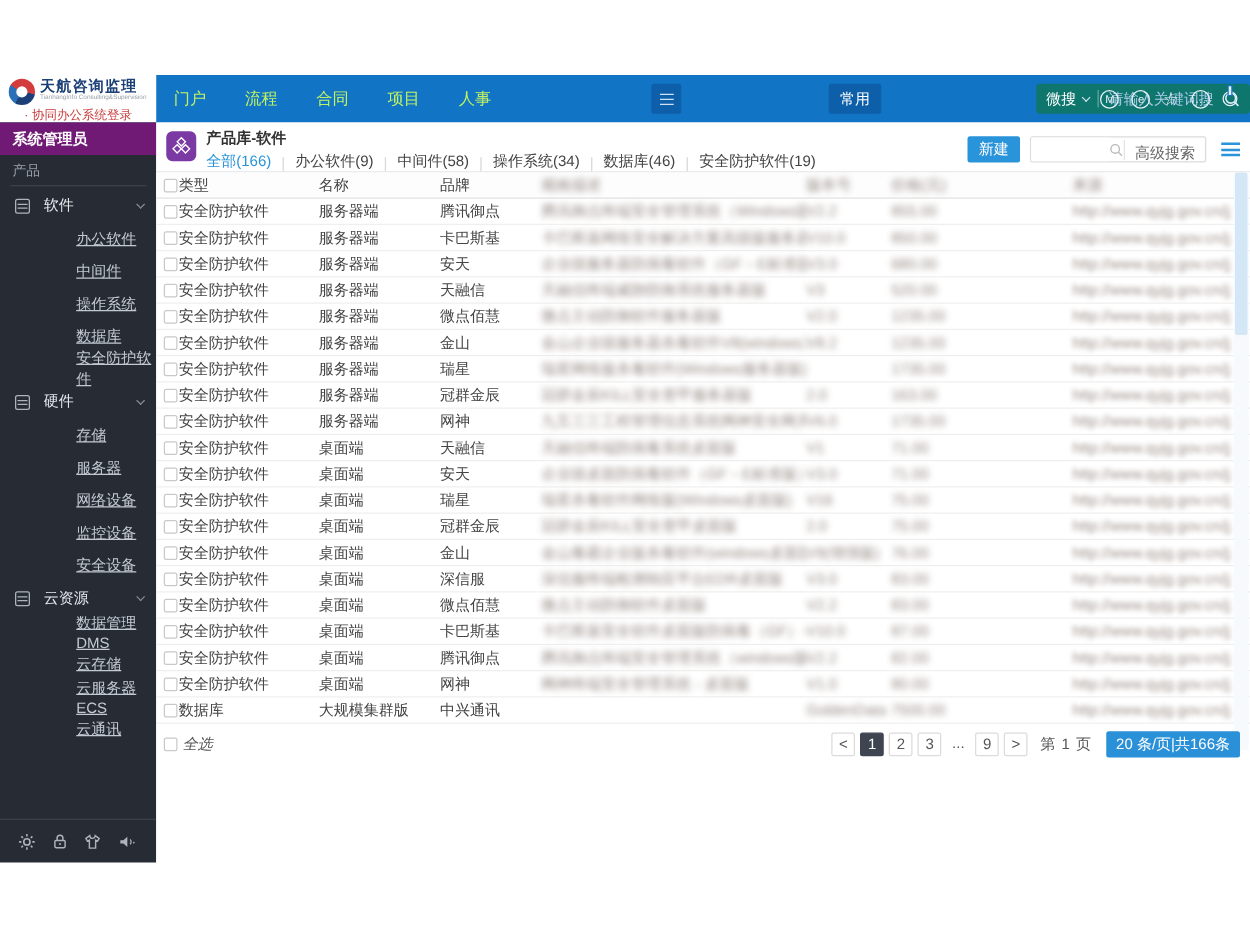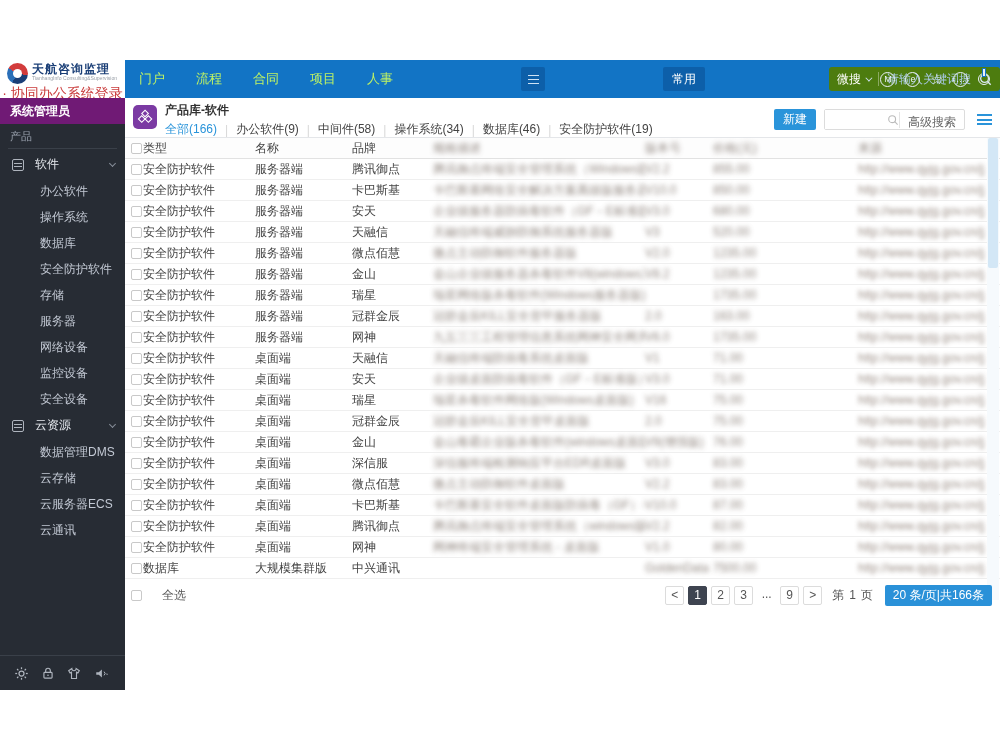--- a/index.html
+++ b/index.html
@@ -8,29 +8,29 @@
 
   
   .topbar { position:absolute; left:0; top:60px; width:1000px; height:38px; background:#1274c5; display:flex; align-items:center;justify-content:space-between; }
   .logo-block { position:absolute; left:0; top:0; width:125px; height:38px; background:#fff; }
   .logo-row { display:flex; align-items:flex-start; padding:3px 0 0 7px; }
   .logo-circle { width:21px; height:21px; border-radius:50%; background:conic-gradient(#d23c3c 0 100deg,#1b3f77 100deg 210deg,#2a6fb8 210deg 300deg,#d23c3c 300deg); position:relative; flex:0 0 auto; }
   .logo-circle::after { content:''; position:absolute; left:6px; top:6px; width:9px; height:9px; background:#fff; border-radius:50%; }
   .logo-txt { margin-left:4px; }
   .logo-title { font-size:12px; font-weight:bold; color:#1b3f77; letter-spacing:1px; line-height:13px; }
   .logo-sub { font-size:6px; color:#9aa0a8; transform:scale(.85); transform-origin:left top; white-space:nowrap; }
-  .logo-login { font-size:14px; color:#c93b3b; text-align:center; margin-top:1px; }
+  .logo-login { font-size:10px; color:#c93b3b; text-align:center; margin-top:1px; }
 
   .nav-items { display:flex; align-items:center; margin-left:139px; gap:31px; }
   .nav-item { color:#bef264; font-size:13px; cursor:pointer; white-space:nowrap; }
   .nav-sq { margin-left:16px; width:24px; height:24px; background:#0d5fa9; border-radius:2px; display:flex; align-items:center; justify-content:center; }
   .burger { width:11px; height:9px; border-top:1.5px solid #cfe2f4; border-bottom:1.5px solid #cfe2f4; position:relative; }
   .burger::after { content:''; position:absolute; left:0; top:3px; width:11px; height:1.5px; background:#cfe2f4; }
   .nav-pinned { margin-left:6px; height:24px; padding:0 9px; background:#0d5fa9; border-radius:2px; color:#fff; font-size:12px; display:flex; align-items:center; }
-  .search-group { margin-left:12px; height:24px; background:#4d7c0f; border-radius:3px; display:flex; align-items:center; padding:0 8px; }
+  .search-group { margin-left:12px; height:24px; background:#0f766e; border-radius:3px; display:flex; align-items:center; padding:0 8px; }
   .search-engine { color:#fff; font-size:12px; display:flex; align-items:center; gap:4px; }
   .caret-down { width:5px; height:5px; border-right:1px solid #cfe2f4; border-bottom:1px solid #cfe2f4; transform:rotate(45deg) translateY(-2px); }
   .search-divider { width:1px; height:14px; background:rgba(255,255,255,.35); margin:0 8px; }
   .search-input { background:transparent; border:none; outline:none; color:#cfe2f4; font-size:12px; width:92px; font-family:"Liberation Sans",sans-serif; }
   .search-input::placeholder { color:#a9c9e8; }
   .topbar-right { position:absolute; right:10px; top:0; height:38px; display:flex; align-items:center; gap:10px; }
   .cir-ic { width:15px; height:15px; border:1px solid #eaf2fa; border-radius:50%; color:#eaf2fa; font-size:9px; line-height:13px; text-align:center; }
   .star-ic { color:#eaf2fa; font-size:14px; line-height:15px; }
   .power-ic { width:12px; height:12px; border:1.6px solid #eaf2fa; border-radius:50%; position:relative; }
   .power-ic::after { content:''; position:absolute; left:50%; top:-5px; transform:translateX(-50%); width:2px; height:7px; background:#eaf2fa; box-shadow:0 0 0 1px #1274c5; }
@@ -38,21 +38,21 @@
   
   .sidebar { position:absolute; left:0; top:98px; width:125px; height:592px; background:#272c34; }
   .sb-role { height:26px; background:#701a75; color:#fff; font-size:12px; font-weight:bold; display:flex; align-items:center; padding-left:10px; }
   .sb-section { height:24px; color:#98a0ac; font-size:11px; display:flex; align-items:center; padding-left:10px; }
   .sb-divider { border-bottom:1px solid #3a4049; margin:0 8px 2px 8px; }
   .grp-header { height:27px; display:flex; align-items:center; padding:0 10px 0 12px; cursor:pointer; }
   .grp-ico { width:12px; height:12px; border:1px solid #aeb4bd; border-radius:2px; position:relative; flex:0 0 auto; }
   .grp-ico::before { content:''; position:absolute; left:1px; top:3px; width:8px; height:1px; background:#aeb4bd; box-shadow:0 3px 0 #aeb4bd; }
   .grp-label { color:#e6e9ee; font-size:12px; margin-left:11px; flex:1; }
   .chev { width:5px; height:5px; border-right:1px solid #868d98; border-bottom:1px solid #868d98; transform:rotate(45deg); margin-top:-2px; }
-  .sub-item { height:26px; display:flex; align-items:center; padding-left:40px; color:#c3c9d4; font-size:12px; cursor:pointer; }
+  .sub-item { height:26px; display:flex; align-items:center; padding-left:61px; color:#c3c9d4; font-size:12px; cursor:pointer;text-decoration:underline; }
   .sb-footer { position:absolute; left:0; bottom:0; width:125px; height:35px; border-top:1px solid #3a4049; display:flex; align-items:center; justify-content:space-around; padding:0 8px; }
   .sb-footer svg { display:block; }
 
   
   .main { position:absolute; left:125px; top:98px; width:875px; height:592px; background:#fff; }
   .main-header { position:relative; height:40px; border-bottom:1px solid #e4e6e9; }
   .mh-left { position:absolute; left:8px; top:4px; display:flex; }
   .title-icon { width:24px; height:24px; background:#7b3aa3; border-radius:5px; margin-top:3px; display:flex; align-items:center; justify-content:center; }
   .mh-texts { margin-left:8px; }
   .page-title { font-size:12px; font-weight:bold; color:#333; line-height:16px; }
@@ -75,21 +75,21 @@
   .thead { color:#5f6368; border-bottom:1px solid #e2e2e2; background:#fdfdfd; }
   .cell { white-space:nowrap; overflow:hidden; text-overflow:clip; color:#444; }
   .cbx { width:11px; height:11px; border:1px solid #c9c9c9; border-radius:2px; background:#fff; cursor:pointer; }
   .b1 { filter:blur(2.6px); color:#7d7169; opacity:.85; }
   .burl { filter:blur(2.1px); color:#93857c; opacity:.9; }
   .scroll-strip { position:absolute; right:1px; top:40px; width:12px; height:462px; background:#f6fafd; }
   .scroll-thumb { position:absolute; left:1px; top:0; width:10px; height:130px; background:#d3e7f6; border-radius:2px; }
 
   
   .tfooter { position:absolute; left:0; top:481px; width:875px; height:32px; display:flex; align-items:center; padding:0 8px 0 6px; }
-  .select-all { display:flex; align-items:center; gap:20px; font-size:12px; color:#555; }
+  .select-all { display:flex; align-items:center; gap:4px; font-size:12px; color:#555;font-style:italic; }
   .pager { margin-left:auto; display:flex; align-items:center; gap:4px; font-size:12px; color:#555; }
   .pg { min-width:19px; height:19px; line-height:17px; text-align:center; border:1px solid #dcdcdc; border-radius:2px; background:#fff; color:#555; cursor:pointer; padding:0 3px; }
   .pg.active { background:#3e4450; border-color:#3e4450; color:#fff; }
   .pg.dots { border:none; background:none; }
   .jump { margin-left:6px; display:flex; align-items:center; gap:5px; color:#555; }
   .size-badge { margin-left:8px; background:#2a91d8; color:#fff; font-size:12px; height:21px; line-height:21px; padding:0 8px; border-radius:2px; }
 </style>
 </head>
 <body>
 
@@ -146,23 +146,29 @@
     <div class="sb-role">系统管理员</div>
     <div class="sb-section">产品</div>
     <div class="sb-divider"></div>
     <div>
         <div class="grp-header">
           <span class="grp-ico"></span>
           <span class="grp-label">软件</span>
           <span class="chev"></span>
         </div>
         <div class="sub-item">办公软件</div>
+        <div class="sub-item">中间件</div>
         <div class="sub-item">操作系统</div>
         <div class="sub-item">数据库</div>
         <div class="sub-item">安全防护软件</div>
+        <div class="grp-header">
+          <span class="grp-ico"></span>
+          <span class="grp-label">硬件</span>
+          <span class="chev"></span>
+        </div>
         <div class="sub-item">存储</div>
         <div class="sub-item">服务器</div>
         <div class="sub-item">网络设备</div>
         <div class="sub-item">监控设备</div>
         <div class="sub-item">安全设备</div>
         <div class="grp-header">
           <span class="grp-ico"></span>
           <span class="grp-label">云资源</span>
           <span class="chev"></span>
         </div>

